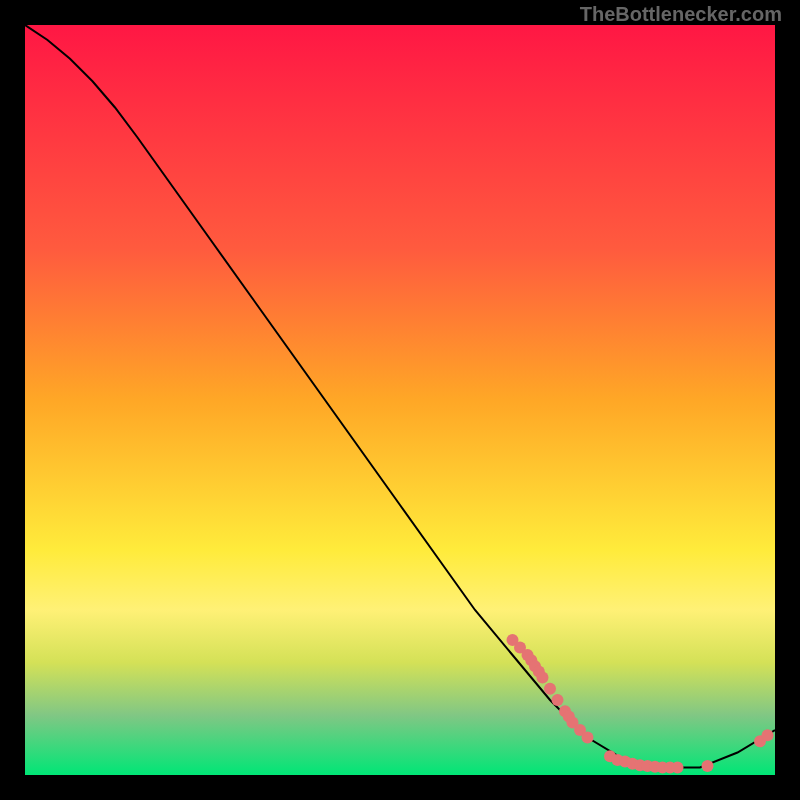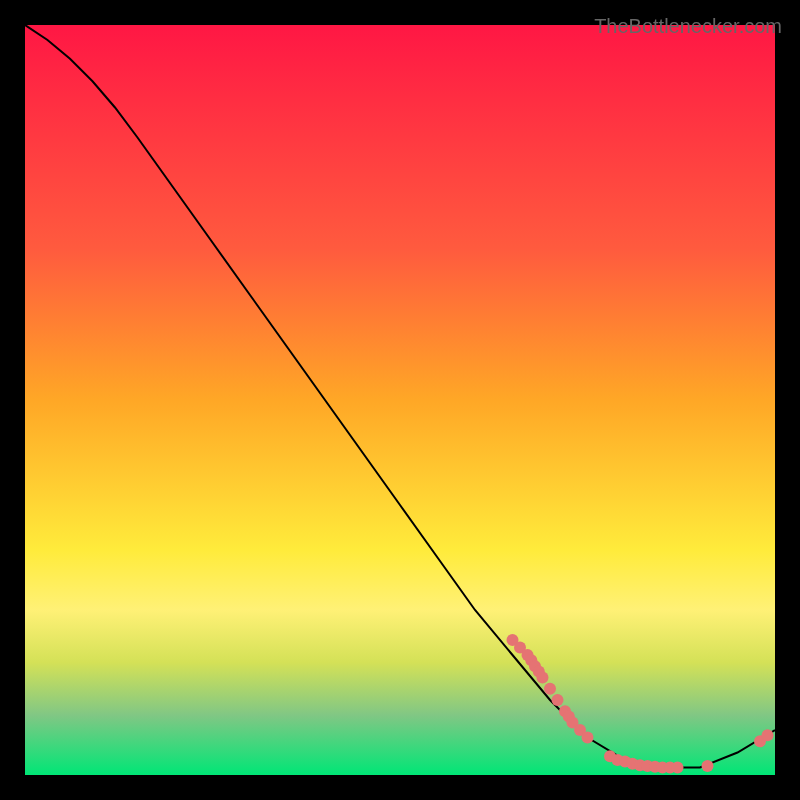--- a/index.html
+++ b/index.html
@@ -9,25 +9,25 @@
     }
     body {
       width: 800px;
       height: 800px;
       background: #000;
       position: relative;
       font-family: Arial, sans-serif;
     }
     .watermark {
       position: absolute;
-      top: 15px;
+      top: 3px;
       right: 18px;
       color: #666;
       font-size: 20px;
-      font-weight: normal;
+      font-weight: bold;
       z-index: 10;
     }
     .chart-area {
       position: absolute;
       left: 25px;
       top: 25px;
       width: 750px;
       height: 750px;
     }
     svg {

